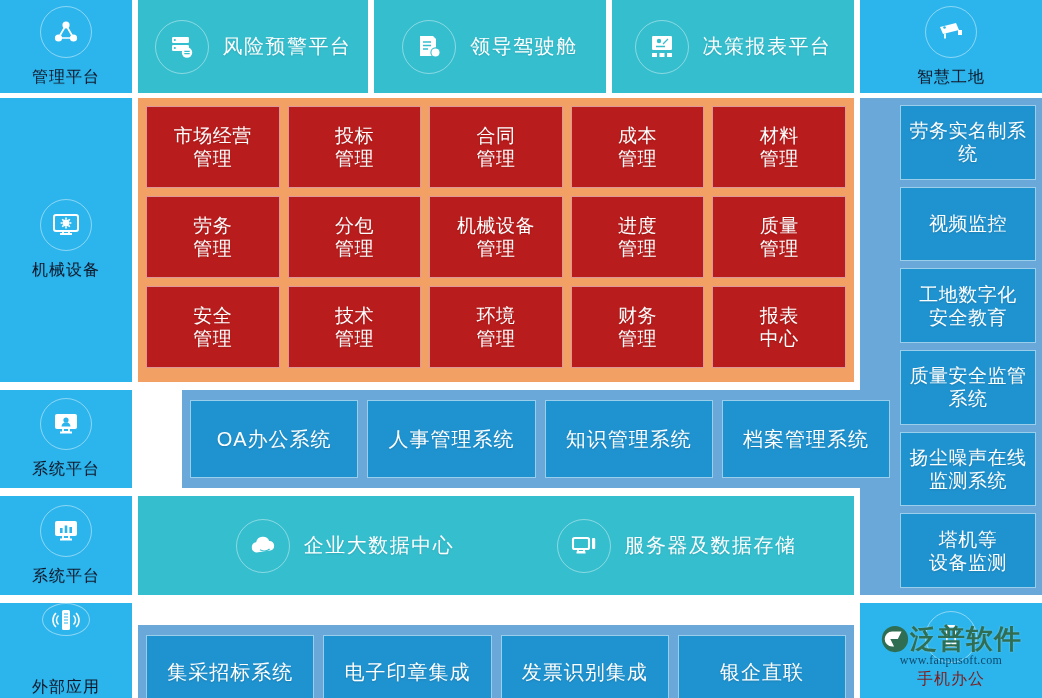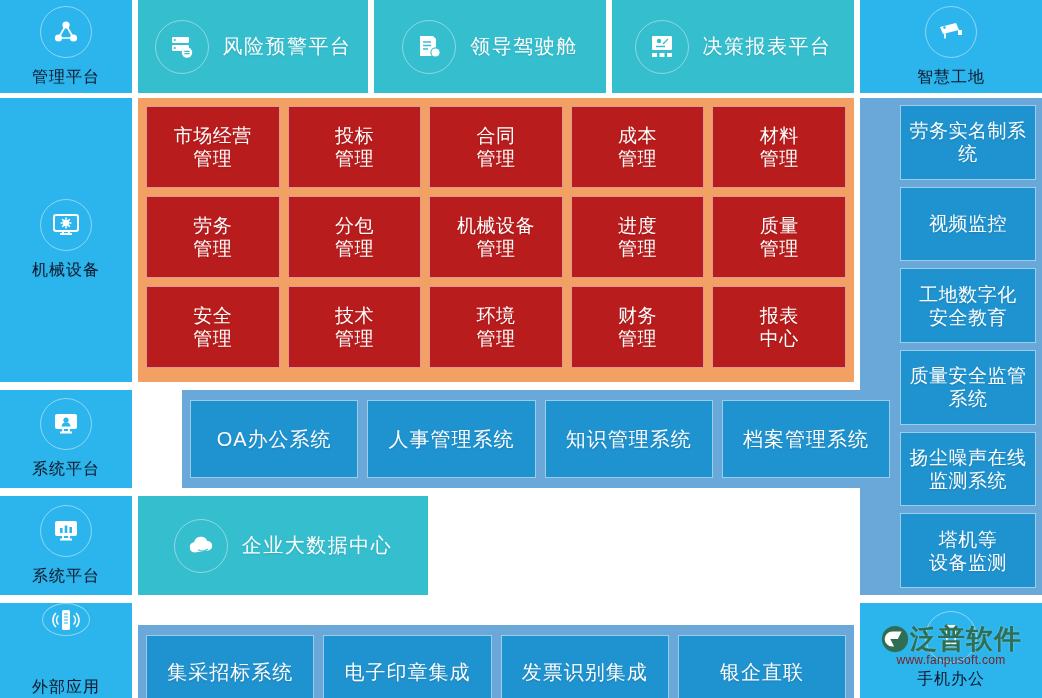--- a/index.html
+++ b/index.html
@@ -117,41 +117,41 @@
     background:#2cb5ec;
     display:flex; flex-direction:column;
     align-items:center; justify-content:center; gap:6px;
     position:relative;
   }
   .mobile .circ{
     width:52px; height:52px; border-radius:50%;
     border:1.5px solid rgba(255,255,255,.45);
     display:flex; align-items:center; justify-content:center;
   }
-  .mobile .m-label{ font-size:16px; letter-spacing:1px; color:#0f172a; }
+  .mobile .m-label{ font-size:16px; letter-spacing:1px; color:#7f1d1d; }
 
   
   .watermark{
     position:absolute;
     left:0; right:0; top:18px;
     display:flex; flex-direction:column; align-items:center;
     pointer-events:none;
   }
   .wm-row{ display:flex; align-items:center; }
   .wm-mark{ width:30px; height:30px; flex:none; }
   .wm-text{
     font-size:27px; font-weight:700; letter-spacing:1px;
     color:#2f6e52;
     text-shadow:0 0 2px rgba(255,255,255,.35);
     font-family:"DejaVu Sans","Liberation Sans",sans-serif;
   }
   .wm-url{
-    font-size:12px; color:#7f1d1d; letter-spacing:.3px;
+    font-size:12px; color:#0c4a6e; letter-spacing:.3px;
     margin-top:-4px;
-    font-family:Liberation Sans, sans-serif;
+    font-family:Liberation Serif, serif;
   }
 </style>
 </head>
 <body>
 
 <div class="canvas">
 
   <div class="panel rail" style="left:0;top:0;width:132px;height:93px;">
     <div class="circ">
       <svg width="30" height="30" viewBox="0 0 30 30">
@@ -299,30 +299,40 @@
         <rect x="4" y="5" width="22" height="15" rx="2" fill="#fff"></rect>
         <rect x="9" y="12" width="2.6" height="5" fill="#2cb5ec"></rect>
         <rect x="13.7" y="9.5" width="2.6" height="7.5" fill="#2cb5ec"></rect>
         <rect x="18.4" y="11" width="2.6" height="6" fill="#2cb5ec"></rect>
         <path d="M12 20v3h6v-3M9 23.5h12" stroke="#fff" stroke-width="1.8" fill="none"></path>
       </svg>
     </div>
     <div class="rail-label">系统平台</div>
   </div>
 
-  <div class="panel teal" style="left:138px;top:496px;width:290px;height:99px;">
+  <div class="panel teal" style="left:138px;top:496px;width:414px;height:99px;">
     <div class="circ">
       <svg width="32" height="32" viewBox="0 0 32 32">
         <path d="M9.5 22.5a5.2 5.2 0 0 1-.4-10.3 7 7 0 0 1 13.2-1.3 4.9 4.9 0 0 1 .9 9.7z" fill="#fff"></path>
         <path d="M13 19.8c3 1.6 7.2 1.3 9.6-.8" stroke="#35bece" stroke-width="1.3" fill="none"></path>
       </svg>
     </div>
     <div class="teal-label">企业大数据中心</div>
   </div>
 
+  <div class="panel teal" style="left:499px;top:496px;width:355px;height:99px;">
+    <div class="circ">
+      <svg width="30" height="30" viewBox="0 0 30 30">
+        <rect x="4" y="7" width="16" height="11" rx="1.5" fill="none" stroke="#fff" stroke-width="2.1"></rect>
+        <path d="M9 18v3h6v-3M7.5 21.5h9" stroke="#fff" stroke-width="1.8" fill="none"></path>
+        <rect x="23" y="7" width="3.2" height="11" rx="1" fill="#fff"></rect>
+      </svg>
+    </div>
+    <div class="teal-label">服务器及数据存储</div>
+  </div>
 
   <div class="panel rail compact" style="left:0;top:603px;width:132px;height:95px;gap:41px;">
     <div class="circ">
       <svg width="30" height="30" viewBox="0 0 30 30">
         <rect x="11" y="5" width="8" height="20" rx="1.6" fill="#fff"></rect>
         <path d="M13 9h4M13 12h4M13 15h4M13 18h4" stroke="#2cb5ec" stroke-width="1.2"></path>
         <path d="M7.5 10.5a6 6 0 0 0 0 9M5 8a9.5 9.5 0 0 0 0 14" stroke="#fff" stroke-width="1.5" fill="none"></path>
         <path d="M22.5 10.5a6 6 0 0 1 0 9M25 8a9.5 9.5 0 0 1 0 14" stroke="#fff" stroke-width="1.5" fill="none"></path>
       </svg>
     </div>

